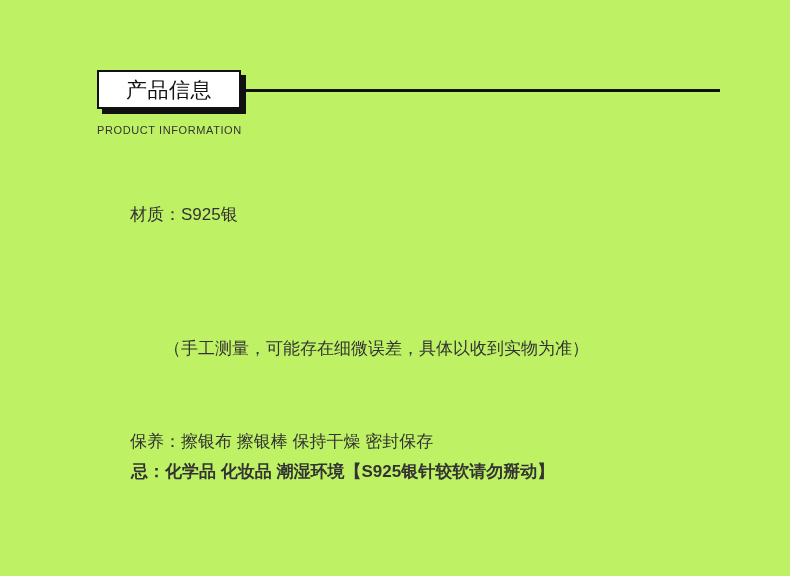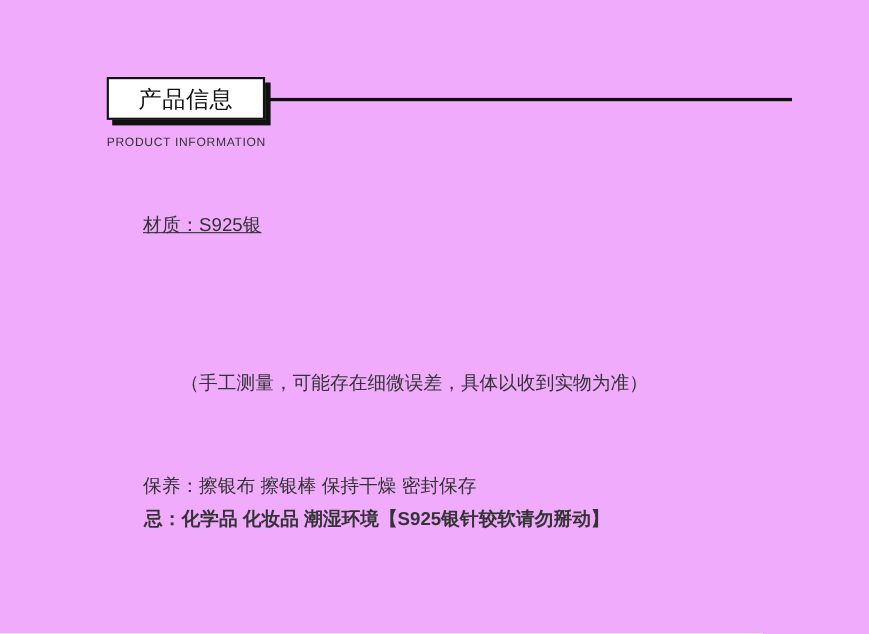--- a/index.html
+++ b/index.html
@@ -4,21 +4,21 @@
 <style>
   html, body {
     margin: 0;
     padding: 0;
     background: #ffffff;
   }
   .page {
     position: relative;
     width: 790px;
     height: 576px;
-    background: #f0abfc;
+    background: #bef264;
     overflow: hidden;
     font-family: "Liberation Sans", "DejaVu Sans", sans-serif;
     color: #333333;
   }
   .title-rule {
     position: absolute;
     left: 244px;
     top: 89px;
     width: 476px;
     height: 3px;
@@ -55,21 +55,21 @@
     color: #333333;
     white-space: nowrap;
   }
   .spec-line {
     position: absolute;
     font-size: 17px;
     line-height: 22px;
     color: #333333;
     white-space: nowrap;
   }
-  .spec-material   { left: 130px; top: 194px; text-decoration: underline; }
+  .spec-material   { left: 130px; top: 204px; }
   .spec-chain      { left: 182px; top: 272px; }
   .spec-pendant    { left: 233px; top: 303px; }
   .spec-note       { left: 164px; top: 338px; }
   .spec-care       { left: 130px; top: 431px; }
   .spec-avoid      { left: 131px; top: 461px; font-weight: bold; }
 </style>
 </head>
 <body>
 
 <div class="page">

